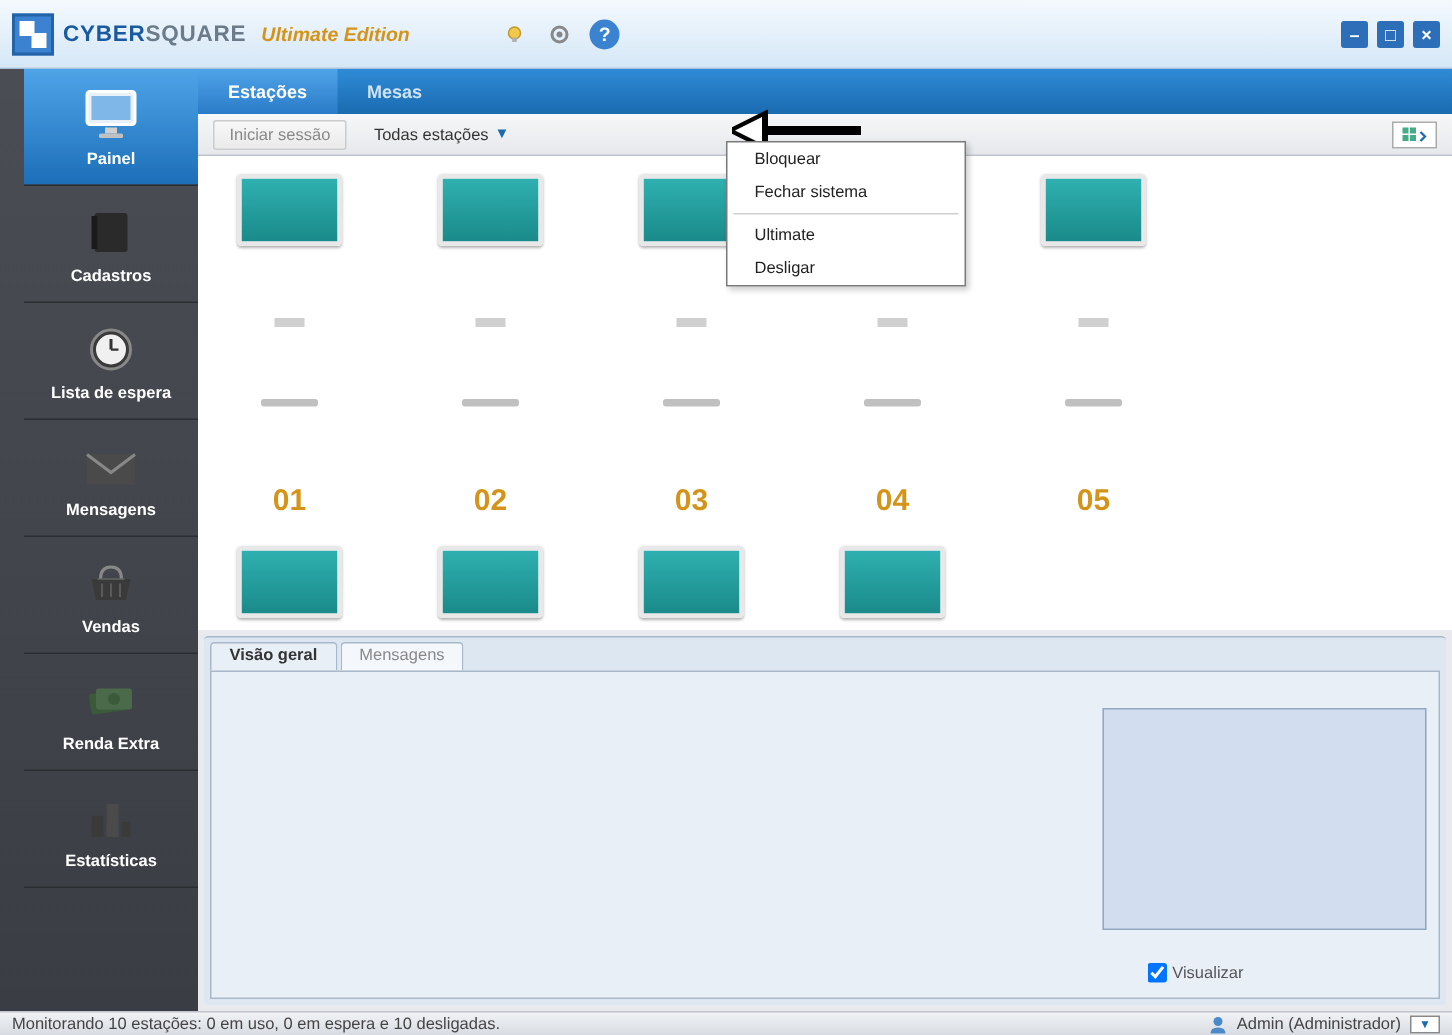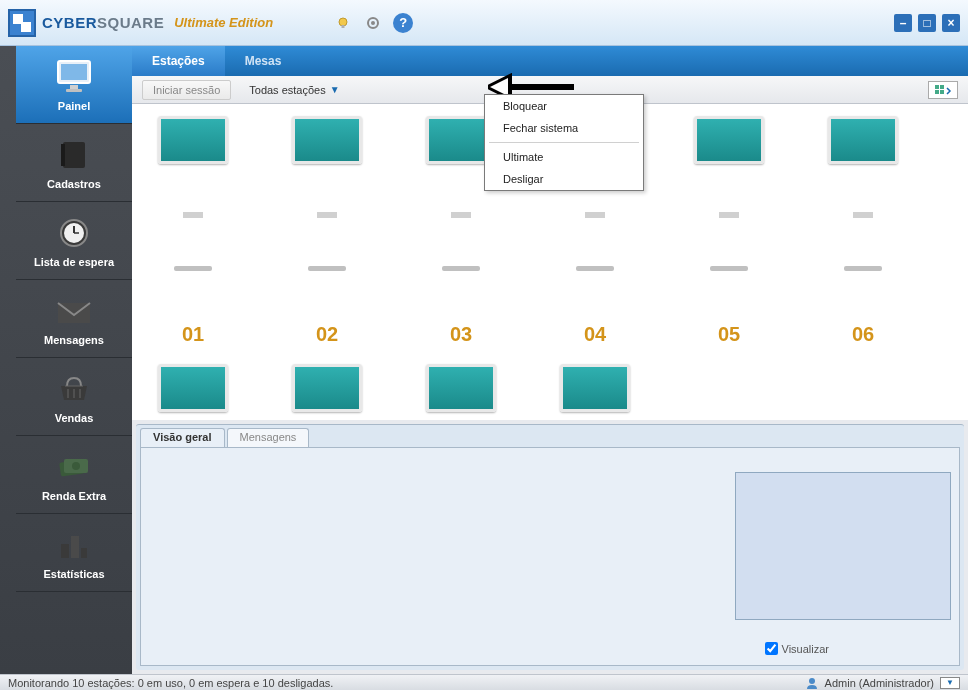--- a/index.html
+++ b/index.html
@@ -258,26 +258,20 @@
             <div class="stand"></div>
             <div class="base"></div>
             <div class="station-num">04</div>
           </div>
         <div class="station">
             <div class="monitor"></div>
             <div class="stand"></div>
             <div class="base"></div>
             <div class="station-num">05</div>
           </div>
-        <div class="station">
-            <div class="monitor"></div>
-            <div class="stand"></div>
-            <div class="base"></div>
-            <div class="station-num">06</div>
-          </div>
       </div>
       <div class="station-row">
         <div class="station">
             <div class="monitor"></div>
             <div class="stand"></div>
             <div class="base"></div>
             <div class="station-num">07</div>
           </div>
         <div class="station">
             <div class="monitor"></div>

